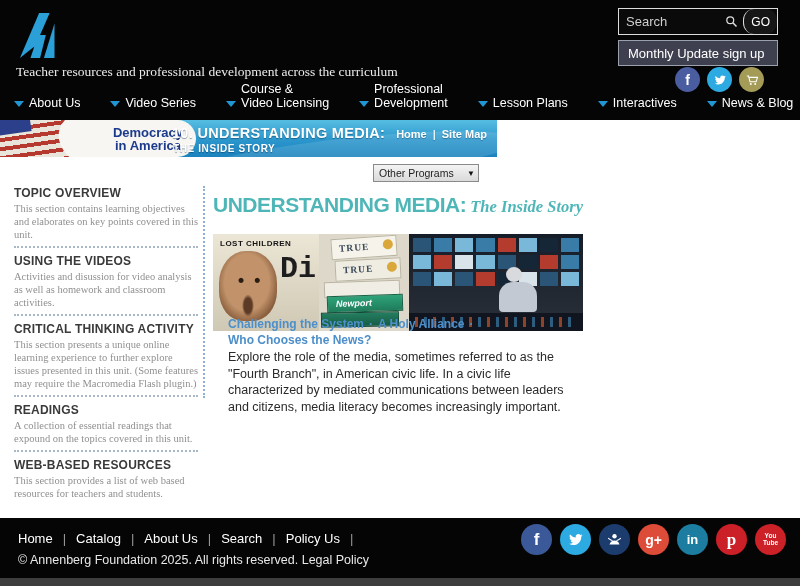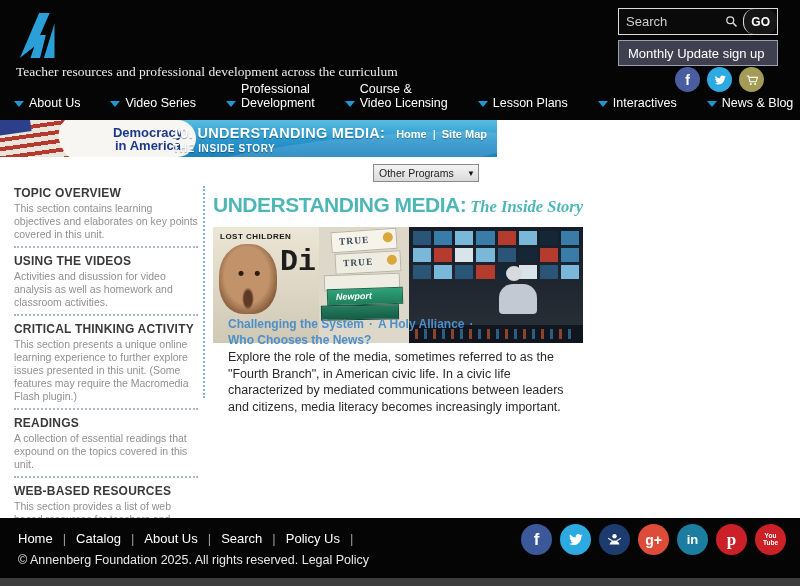--- a/index.html
+++ b/index.html
@@ -12,21 +12,21 @@
 
   .logo-mark { position:absolute; left:18px; top:9px; width:48px; height:52px; }
   .brand { position:absolute; left:76px; top:12px; color:#fff; font-size:21px; letter-spacing:4px; line-height:25px; font-weight:400; }
   .tagline { position:absolute; left:16px; top:64px; color:#ececec; font-family:"Liberation Serif", serif; font-size:13.5px; }
 
   .search-row { position:absolute; right:22px; top:8px; width:160px; height:27px; display:flex; border:1px solid #dcdcdc; background:#0a0a0a; }
   .search-field { flex:1; display:flex; align-items:center; padding:0 4px 0 7px; }
   .search-field input { flex:1; background:transparent; border:none; outline:none; color:#e8e8e8; font-size:13px; width:80px; font-family:"Liberation Sans",sans-serif; }
   .search-field input::placeholder { color:#cfcfcf; }
   .mag { width:15px; height:15px; flex:0 0 auto; }
-  .go-btn { border-left:1px solid #dcdcdc; background:#161616; color:#fff; font-size:12px; font-weight:bold; padding:0 7px; display:flex; align-items:center; cursor:pointer;border-radius:11px; }
+  .go-btn { border-left:1px solid #dcdcdc; background:#161616; color:#fff; font-size:12px; font-weight:normal; padding:0 7px; display:flex; align-items:center; cursor:pointer;border-radius:11px; }
 
   .monthly-btn { position:absolute; right:22px; top:40px; width:160px; height:26px; background:#3e4050; border:1px solid #9aa0ac; color:#fff; font-size:13px; display:flex; align-items:center; padding-left:9px; cursor:pointer; }
 
   .header-social { position:absolute; right:36px; top:67px; display:flex; gap:7px; }
   .hs-circle { width:25px; height:25px; border-radius:50%; display:flex; align-items:center; justify-content:center; color:#fff; cursor:pointer; }
   .hs-fb { background:#4a5da0; font-weight:bold; font-size:14px; }
   .hs-tw { background:#2caae1; }
   .hs-cart { background:#a39b56; }
   .hs-circle svg { width:14px; height:14px; }
 
@@ -50,30 +50,30 @@
   .banner-links .sep { opacity:.85; }
   .banner-links span { cursor:pointer; }
 
   
   .select { position:absolute; left:373px; top:164px; width:106px; height:18px; background:linear-gradient(#f4f4f4,#dadada); border:1px solid #8a8a8a; display:flex; align-items:center; justify-content:space-between; padding:0 3px 0 5px; font-size:10.5px; color:#222; cursor:pointer; }
   .select .arrow { font-size:8px; color:#111; }
 
   
   .sidebar { position:absolute; left:14px; top:186px; width:184px; }
   .sb-title { font-size:12px; font-weight:bold; color:#3a3a3a; letter-spacing:0.2px; margin-bottom:2px; cursor:pointer; }
-  .sb-desc { font-size:10.5px; color:#909090; line-height:13px; }
+  .sb-desc { font-size:10.5px; color:#909090; line-height:13px;font-family:Liberation Serif, serif; }
   .sb-sep { border-bottom:2px dotted #a9b8c6; margin:5px 0 6px 0; }
   .v-dots { position:absolute; left:203px; top:186px; height:212px; border-left:2px dotted #8fb0d0; }
 
   
   .main-title { position:absolute; left:213px; top:193px; white-space:nowrap; }
   .main-title .t1 { color:#4fb6b8; font-weight:bold; font-size:21px; letter-spacing:-0.5px; }
   .main-title .t2 { color:#4fb6b8; font-family:"Liberation Serif",serif; font-style:italic; font-weight:bold; font-size:16.5px; margin-left:4px; }
 
-  .collage { position:absolute; left:213px; top:227px; width:370px; height:116px; display:flex; overflow:hidden; box-shadow:0 0 0 1px #d8d2c4 inset; }
+  .collage { position:absolute; left:213px; top:234px; width:370px; height:97px; display:flex; overflow:hidden; box-shadow:0 0 0 1px #d8d2c4 inset; }
   .np { width:106px; height:100%; background:linear-gradient(#ece6d6,#cfc8b4); position:relative; }
   .np-headline { position:absolute; left:7px; top:5px; font-size:8px; font-weight:bold; color:#141414; letter-spacing:0.5px; }
   .baby { position:absolute; left:6px; top:17px; width:58px; height:70px; border-radius:46% 46% 42% 42%;
     background: radial-gradient(circle at 38% 42%, #2a1c12 2px, transparent 3px),
                 radial-gradient(circle at 66% 42%, #2a1c12 2px, transparent 3px),
                 radial-gradient(ellipse at 50% 78%, #5d3a26 4px, transparent 6px),
                 radial-gradient(ellipse at 48% 45%, #c2936b 0 52%, #8a5f3e 74%, #64422c 100%); }
   .np-big { position:absolute; right:3px; top:18px; font-family:Liberation Mono, monospace; font-weight:bold; font-size:30px; color:#1d1d1d; }
   .packs { width:90px; height:100%; background:#ddd8ca; position:relative; overflow:hidden; }
   .pack { position:absolute; border:1px solid #b9b4a2; }
@@ -175,29 +175,29 @@
       </div>
       <div class="nav-item">
         <span class="nav-caret"></span>
         <span class="nav-lines">
             <span>Video Series</span>
           </span>
       </div>
       <div class="nav-item">
         <span class="nav-caret"></span>
         <span class="nav-lines">
+          <span>Course &amp;</span>
+          <span>Video Licensing</span>
+        </span>
+      </div>
+      <div class="nav-item">
+        <span class="nav-caret"></span>
+        <span class="nav-lines">
           <span>Professional</span>
           <span>Development</span>
-        </span>
-      </div>
-      <div class="nav-item">
-        <span class="nav-caret"></span>
-        <span class="nav-lines">
-          <span>Course &amp;</span>
-          <span>Video Licensing</span>
         </span>
       </div>
       <div class="nav-item">
         <span class="nav-caret"></span>
         <span class="nav-lines">
             <span>Lesson Plans</span>
           </span>
       </div>
       <div class="nav-item">
         <span class="nav-caret"></span>

